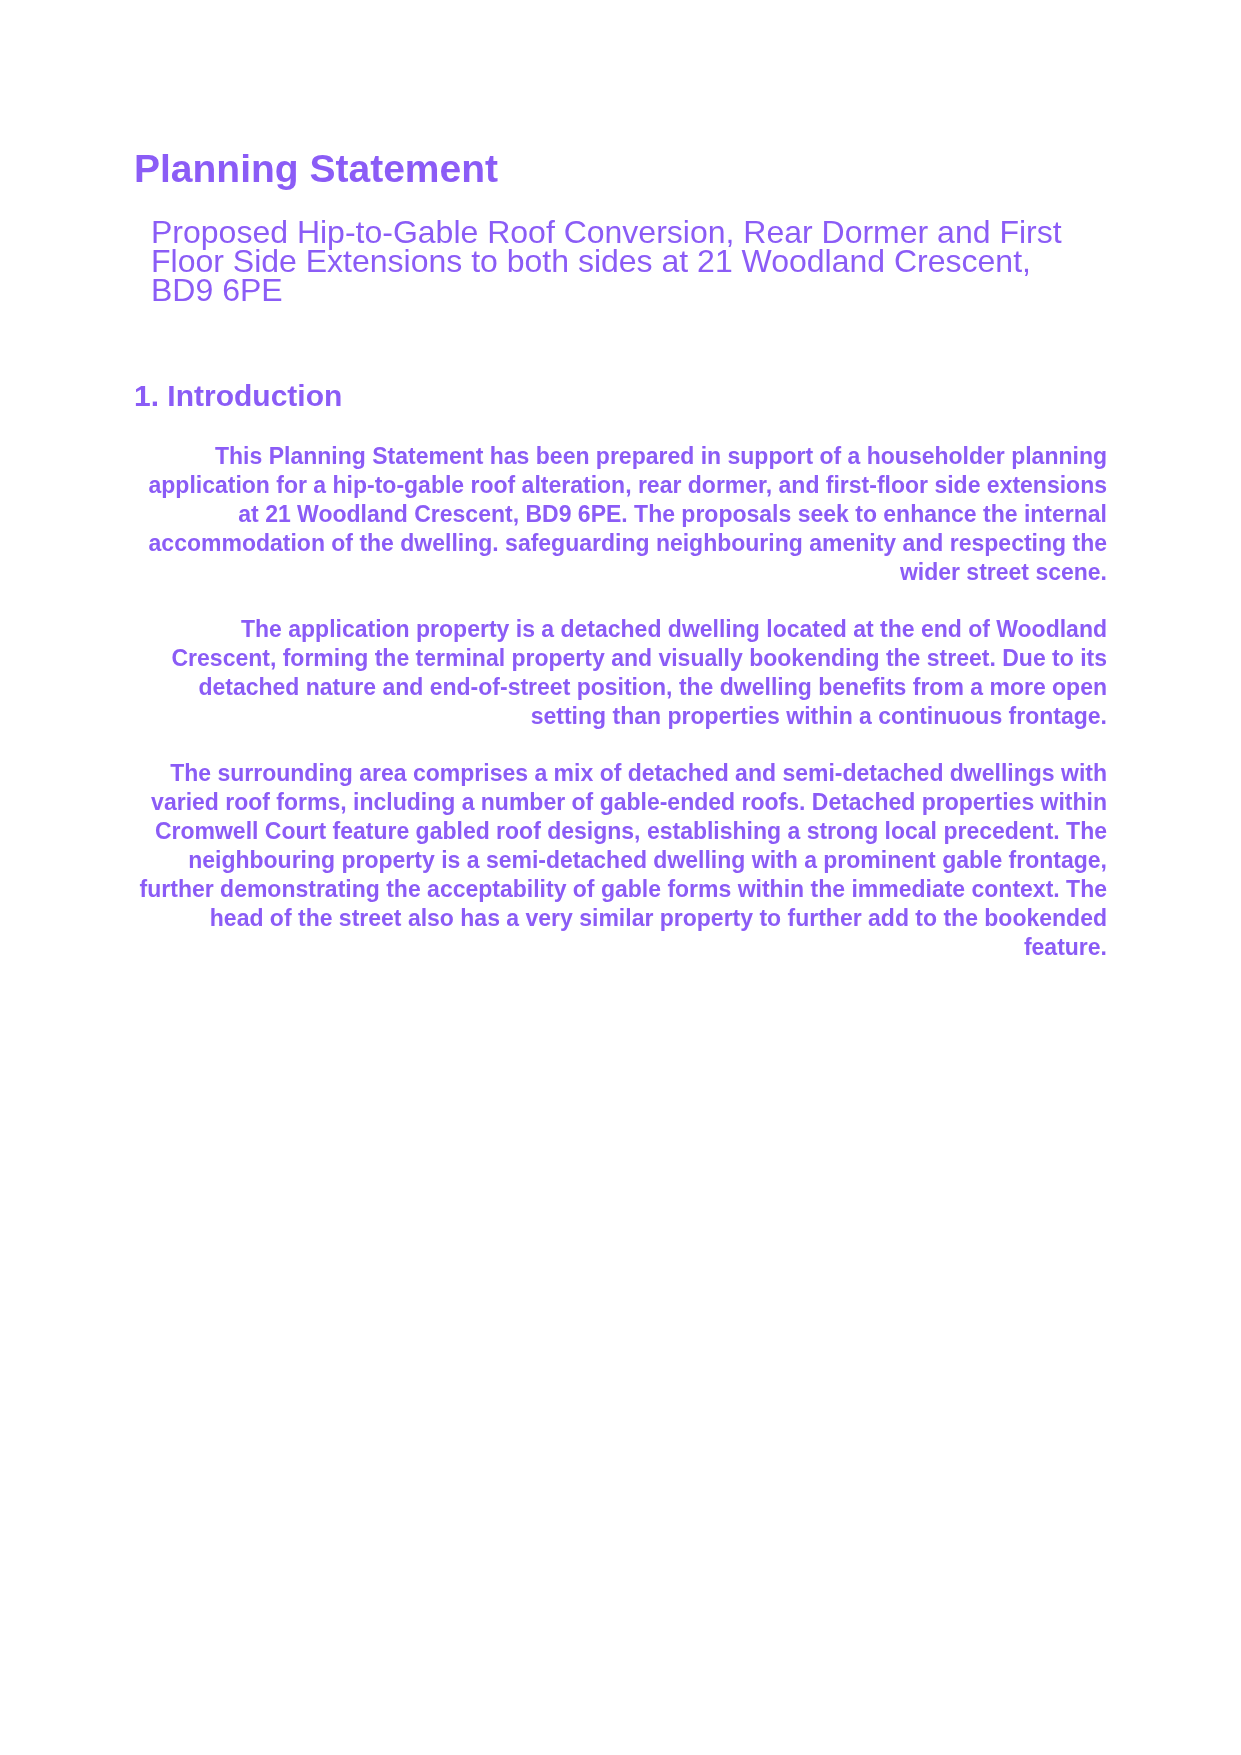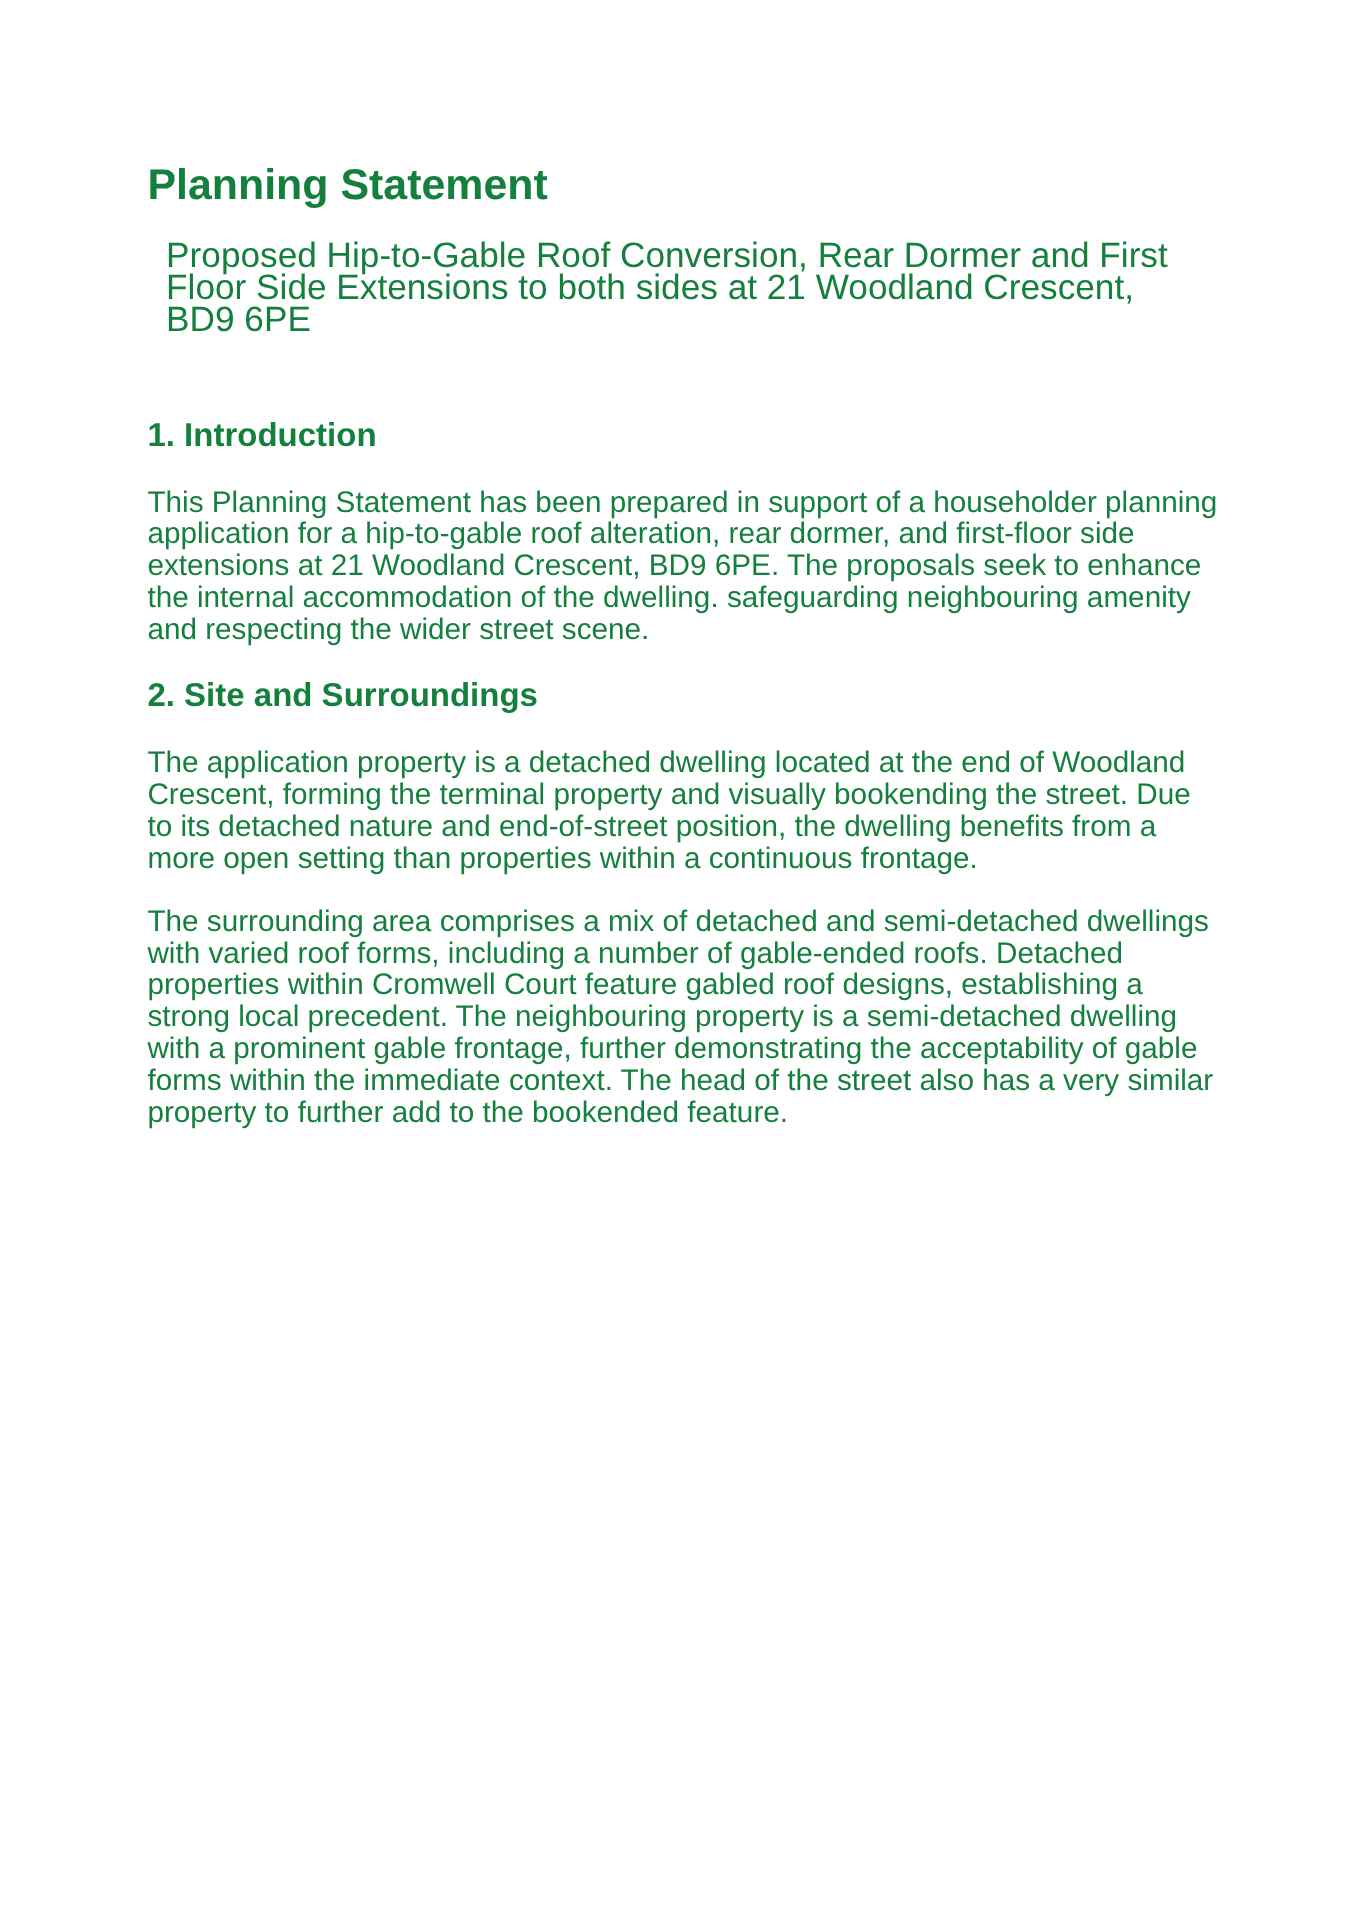--- a/index.html
+++ b/index.html
@@ -6,21 +6,21 @@
 
   html, body {
     background: #ffffff;
   }
 
   .page {
     position: relative;
     width: 1241px;
     height: 1755px;
     background: #ffffff;
-    color: #15803d;
+    color: #8b5cf6;
     font-family: "Liberation Sans", "DejaVu Sans", sans-serif;
     padding: 146px 134px 0 134px;
     overflow: hidden;
   }
 
   .doc-title {
     font-size: 39px;
     font-weight: bold;
     line-height: 1.2;
     margin: 0 0 25px 0;
@@ -39,38 +39,38 @@
     font-weight: bold;
     line-height: 36px;
     margin: 28px 0 28px 0;
   }
 
   .section-heading.first {
     margin-top: 73px;
   }
 
   .para {
-    font-size: 27px;
-    font-weight: normal;
+    font-size: 23px;
+    font-weight: bold;
     line-height: 29px;
     margin: 0 0 28px 0;
+    text-align: right;
   }
 </style>
 </head>
 <body>
 
 <div class="page">
 
   <h1 class="doc-title">Planning Statement</h1>
 
   <p class="doc-subtitle">Proposed Hip-to-Gable Roof Conversion, Rear Dormer and First Floor Side Extensions to both sides at 21 Woodland Crescent, BD9 6PE</p>
 
   <h2 class="section-heading first">1. Introduction</h2>
 
   <p class="para">This Planning Statement has been prepared in support of a householder planning application for a hip-to-gable roof alteration, rear dormer, and first-floor side extensions at 21 Woodland Crescent, BD9 6PE. The proposals seek to enhance the internal accommodation of the dwelling. safeguarding neighbouring amenity and respecting the wider street scene.</p>
 
-  <h2 class="section-heading">2. Site and Surroundings</h2>
 
   <p class="para">The application property is a detached dwelling located at the end of Woodland Crescent, forming the terminal property and visually bookending the street. Due to its detached nature and end-of-street position, the dwelling benefits from a more open setting than properties within a continuous frontage.</p>
 
   <p class="para">The surrounding area comprises a mix of detached and semi-detached dwellings with varied roof forms, including a number of gable-ended roofs. Detached properties within Cromwell Court feature gabled roof designs, establishing a strong local precedent. The neighbouring property is a semi-detached dwelling with a prominent gable frontage, further demonstrating the acceptability of gable forms within the immediate context. The head of the street also has a very similar property to further add to the bookended feature.</p>
 
 </div>
 
 </body></html>

